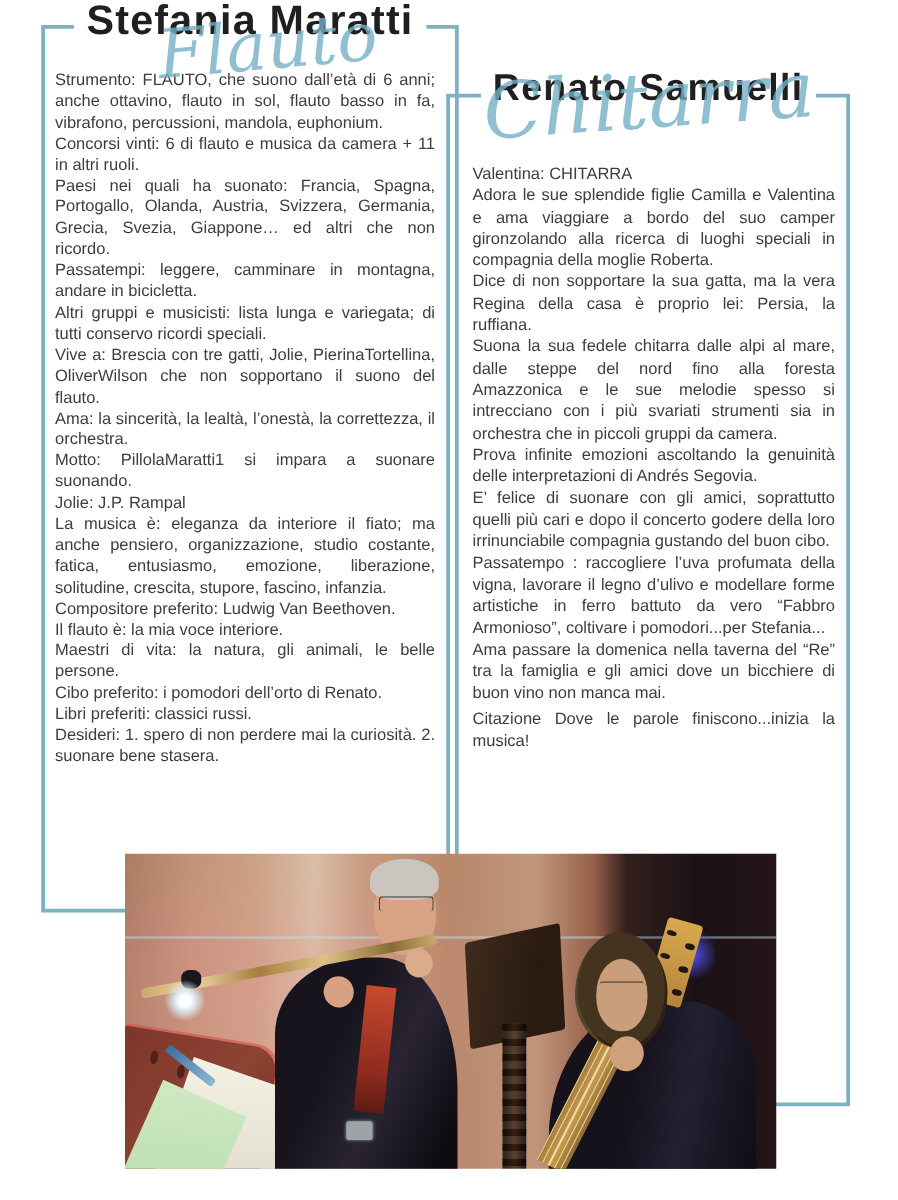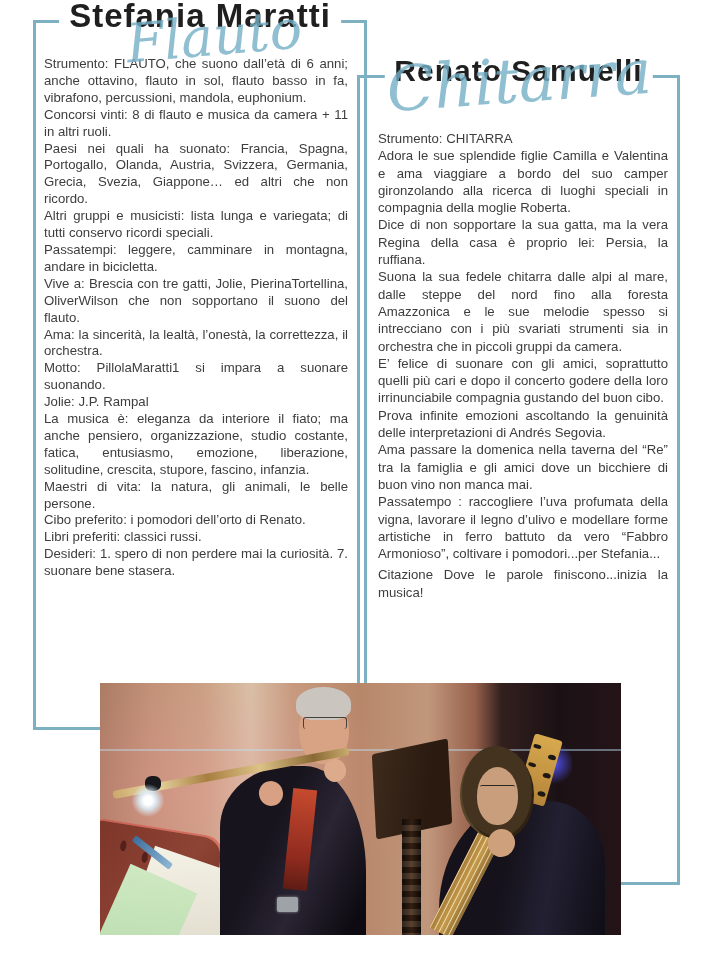--- a/index.html
+++ b/index.html
@@ -106,48 +106,50 @@
 </head>
 <body>
 
 <div class="page">
 
   <div class="panel panel-left">
     <div class="script-word">Flauto</div>
     <div class="panel-title">Stefania Maratti</div>
     <div class="panel-body">
       <p>Strumento: FLAUTO, che suono dall’età di 6 anni; anche ottavino, flauto in sol, flauto basso in fa, vibrafono, percussioni, mandola, euphonium.</p>
-      <p>Concorsi vinti: 8 di flauto e musica da camera + 11 in altri ruoli.</p>
+      <p>Concorsi vinti: 6 di flauto e musica da camera + 11 in altri ruoli.</p>
       <p>Paesi nei quali ha suonato: Francia, Spagna, Portogallo, Olanda, Austria, Svizzera, Germania, Grecia, Svezia, Giappone… ed altri che non ricordo.</p>
+      <p>Passatempi: leggere, camminare in montagna, andare in bicicletta.</p>
       <p>Altri gruppi e musicisti: lista lunga e variegata; di tutti conservo ricordi speciali.</p>
-      <p>Passatempi: leggere, camminare in montagna, andare in bicicletta.</p>
       <p>Vive a: Brescia con tre gatti, Jolie, PierinaTortellina, OliverWilson che non sopportano il suono del flauto.</p>
       <p>Ama: la sincerità, la lealtà, l’onestà, la correttezza, il orchestra.</p>
       <p>Motto: PillolaMaratti1 si impara a suonare suonando.</p>
       <p>Jolie: J.P. Rampal</p>
       <p>La musica è: eleganza da interiore il fiato; ma anche pensiero, organizzazione, studio costante, fatica, entusiasmo, emozione, liberazione, solitudine, crescita, stupore, fascino, infanzia.</p>
+      <p>Compositore preferito: Ludwig Van Beethoven.</p>
+      <p>Il flauto è: la mia voce interiore.</p>
       <p>Maestri di vita: la natura, gli animali, le belle persone.</p>
       <p>Cibo preferito: i pomodori dell’orto di Renato.</p>
       <p>Libri preferiti: classici russi.</p>
-      <p>Desideri: 1. spero di non perdere mai la curiosità. 7. suonare bene stasera.</p>
+      <p>Desideri: 1. spero di non perdere mai la curiosità. 2. suonare bene stasera.</p>
     </div>
   </div>
 
   <div class="panel panel-right">
     <div class="script-word">Chitarra</div>
     <div class="panel-title">Renato Samuelli</div>
     <div class="panel-body">
-      <p>Strumento: CHITARRA</p>
+      <p>Valentina: CHITARRA</p>
       <p>Adora le sue splendide figlie Camilla e Valentina e ama viaggiare a bordo del suo camper gironzolando alla ricerca di luoghi speciali in compagnia della moglie Roberta.</p>
       <p>Dice di non sopportare la sua gatta, ma la vera Regina della casa è proprio lei: Persia, la ruffiana.</p>
       <p>Suona la sua fedele chitarra dalle alpi al mare, dalle steppe del nord fino alla foresta Amazzonica e le sue melodie spesso si intrecciano con i più svariati strumenti sia in orchestra che in piccoli gruppi da camera.</p>
+      <p>Prova infinite emozioni ascoltando la genuinità delle interpretazioni di Andrés Segovia.</p>
       <p>E’ felice di suonare con gli amici, soprattutto quelli più cari e dopo il concerto godere della loro irrinunciabile compagnia gustando del buon cibo.</p>
-      <p>Prova infinite emozioni ascoltando la genuinità delle interpretazioni di Andrés Segovia.</p>
+      <p>Passatempo : raccogliere l’uva profumata della vigna, lavorare il legno d’ulivo e modellare forme artistiche in ferro battuto da vero “Fabbro Armonioso”, coltivare i pomodori...per Stefania...</p>
       <p>Ama passare la domenica nella taverna del “Re” tra la famiglia e gli amici dove un bicchiere di buon vino non manca mai.</p>
-      <p>Passatempo : raccogliere l’uva profumata della vigna, lavorare il legno d’ulivo e modellare forme artistiche in ferro battuto da vero “Fabbro Armonioso”, coltivare i pomodori...per Stefania...</p>
       <p class="gap-top">Citazione Dove le parole finiscono...inizia la musica!</p>
     </div>
   </div>
 
   <div class="photo">
     <div class="ph ph-wash"></div>
     <div class="ph ph-streak"></div>
 
     <div class="ph ph-stand">
       <div class="ph ph-hole" style="left:22%;top:12%;"></div>

